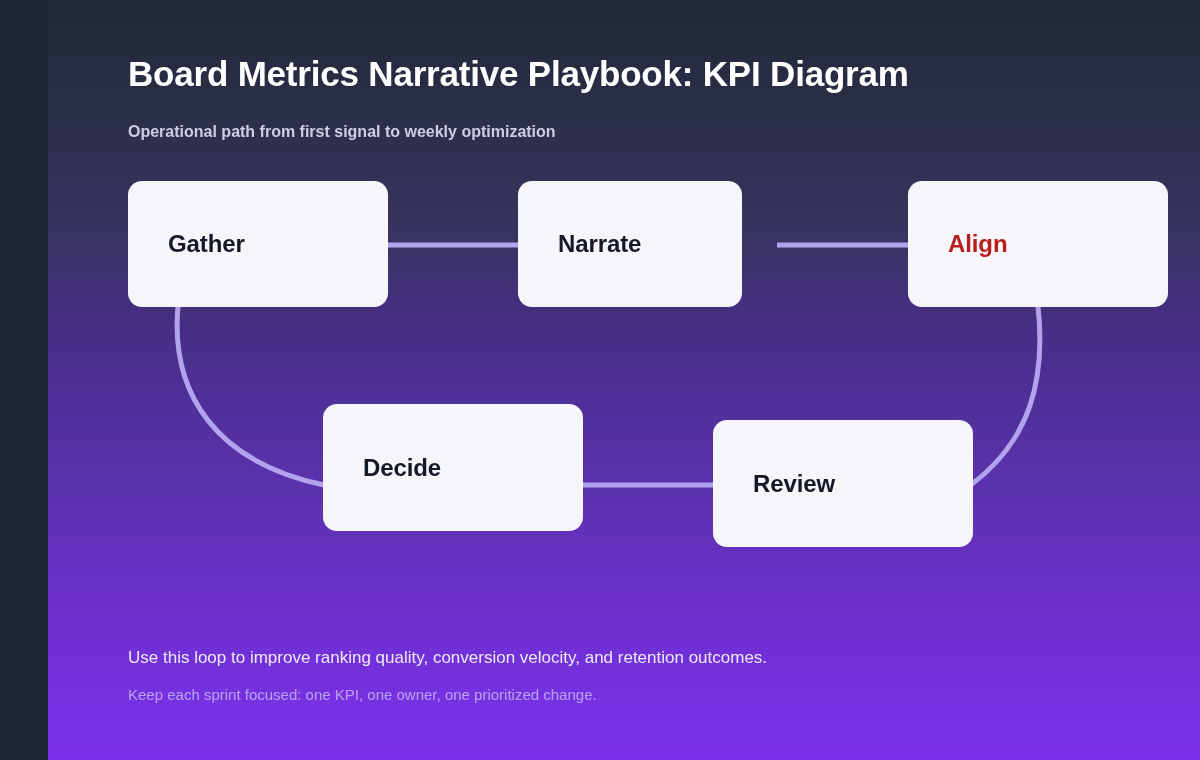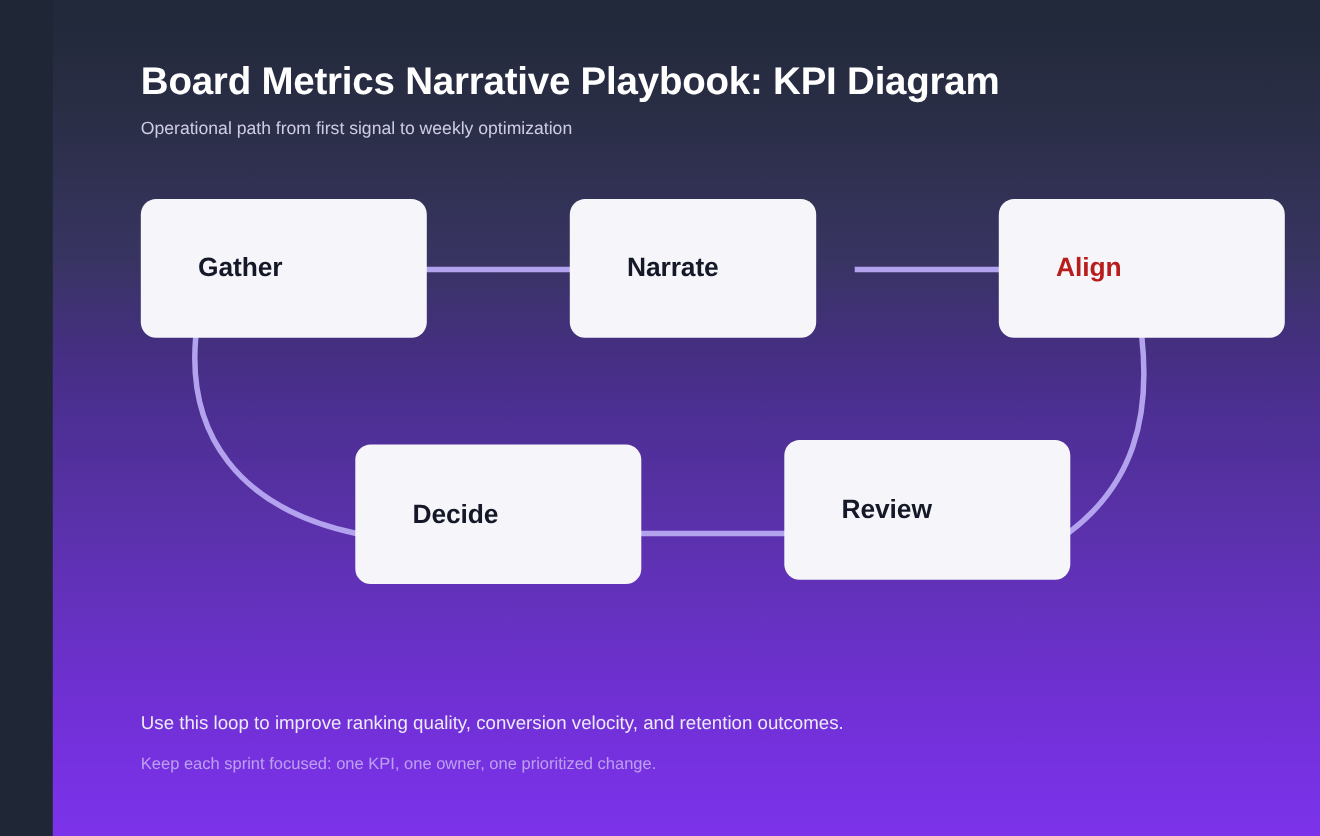--- a/index.html
+++ b/index.html
@@ -59,44 +59,44 @@
     top: 54px;
     font-size: 35px;
     font-weight: bold;
     color: #ffffff;
     letter-spacing: -0.2px;
     white-space: nowrap;
   }
   .subtitle {
     position: absolute;
     left: 80px;
-    top: 109px;
+    top: 123px;
     font-size: 16px;
-    font-weight: normal;
+    font-weight: bold;
     color: #cfcde4;
     white-space: nowrap;
   }
 
   #edges {
     position: absolute;
     left: 0;
     top: 0;
     width: 1200px;
     height: 760px;
     z-index: 1;
   }
 
   .node {
     position: absolute;
     background: #f6f5fa;
     border-radius: 14px;
     display: flex;
     align-items: center;
     box-sizing: border-box;
-    padding-left: 52px;
+    padding-left: 40px;
     z-index: 3;
   }
   .node-label {
     font-size: 24px;
     font-weight: bold;
     color: #141827;
     letter-spacing: -0.1px;
     white-space: nowrap;
   }
 
@@ -151,21 +151,21 @@
     </div>
 
     <div class="node" id="node-align" style="left: 860px; top: 181px; width: 260px; height: 126px; background: rgb(246, 245, 250);">
       <span class="node-label" style="color: #b91c1c;">Align</span>
     </div>
 
     <div class="node" id="node-decide" style="left: 275px; top: 404px; width: 260px; height: 127px; background: rgb(246, 245, 250);">
       <span class="node-label" style="color: rgb(20, 24, 39);">Decide</span>
     </div>
 
-    <div class="node" id="node-review" style="left: 665px; top: 400px; width: 260px; height: 127px; background: rgb(246, 245, 250);">
+    <div class="node" id="node-review" style="left: 665px; top: 420px; width: 260px; height: 127px; background: rgb(246, 245, 250);">
       <span class="node-label" style="color: rgb(20, 24, 39);">Review</span>
     </div>
 
     <div class="footer-main">Use this loop to improve ranking quality, conversion velocity, and retention outcomes.</div>
 
     <div class="footer-sub">Keep each sprint focused: one KPI, one owner, one prioritized change.</div>
 
   </div>
 </div>
 

